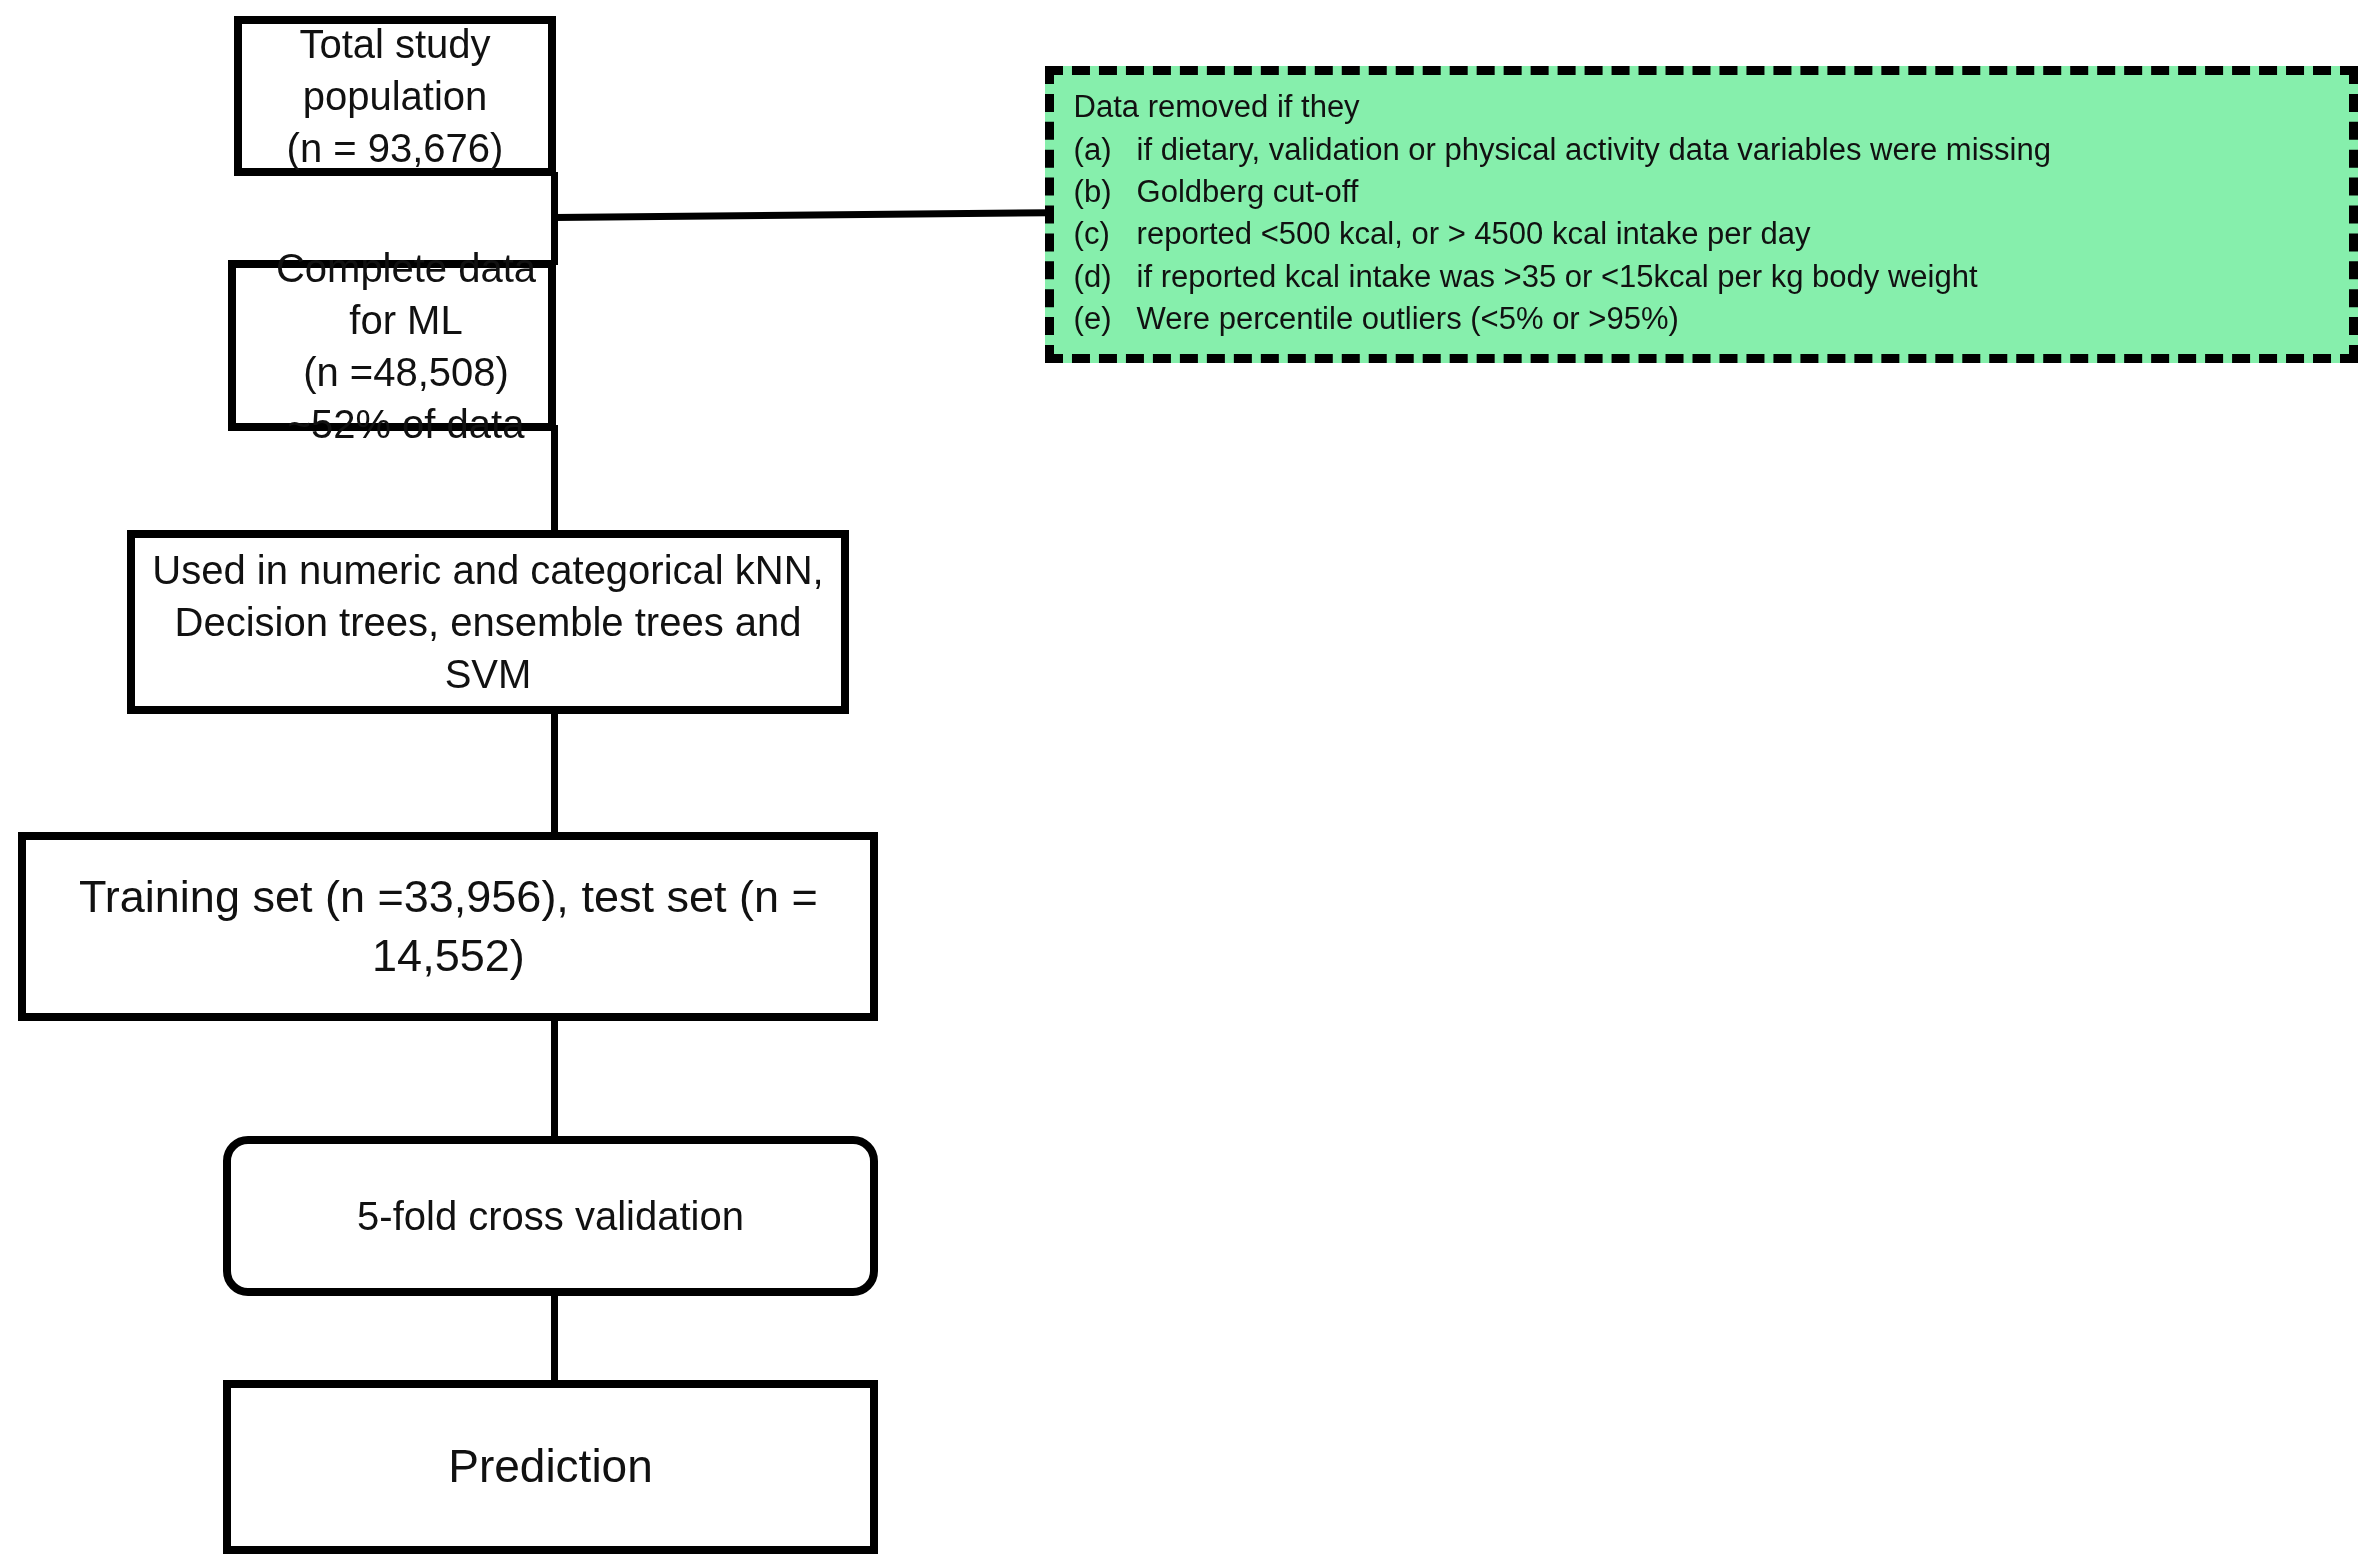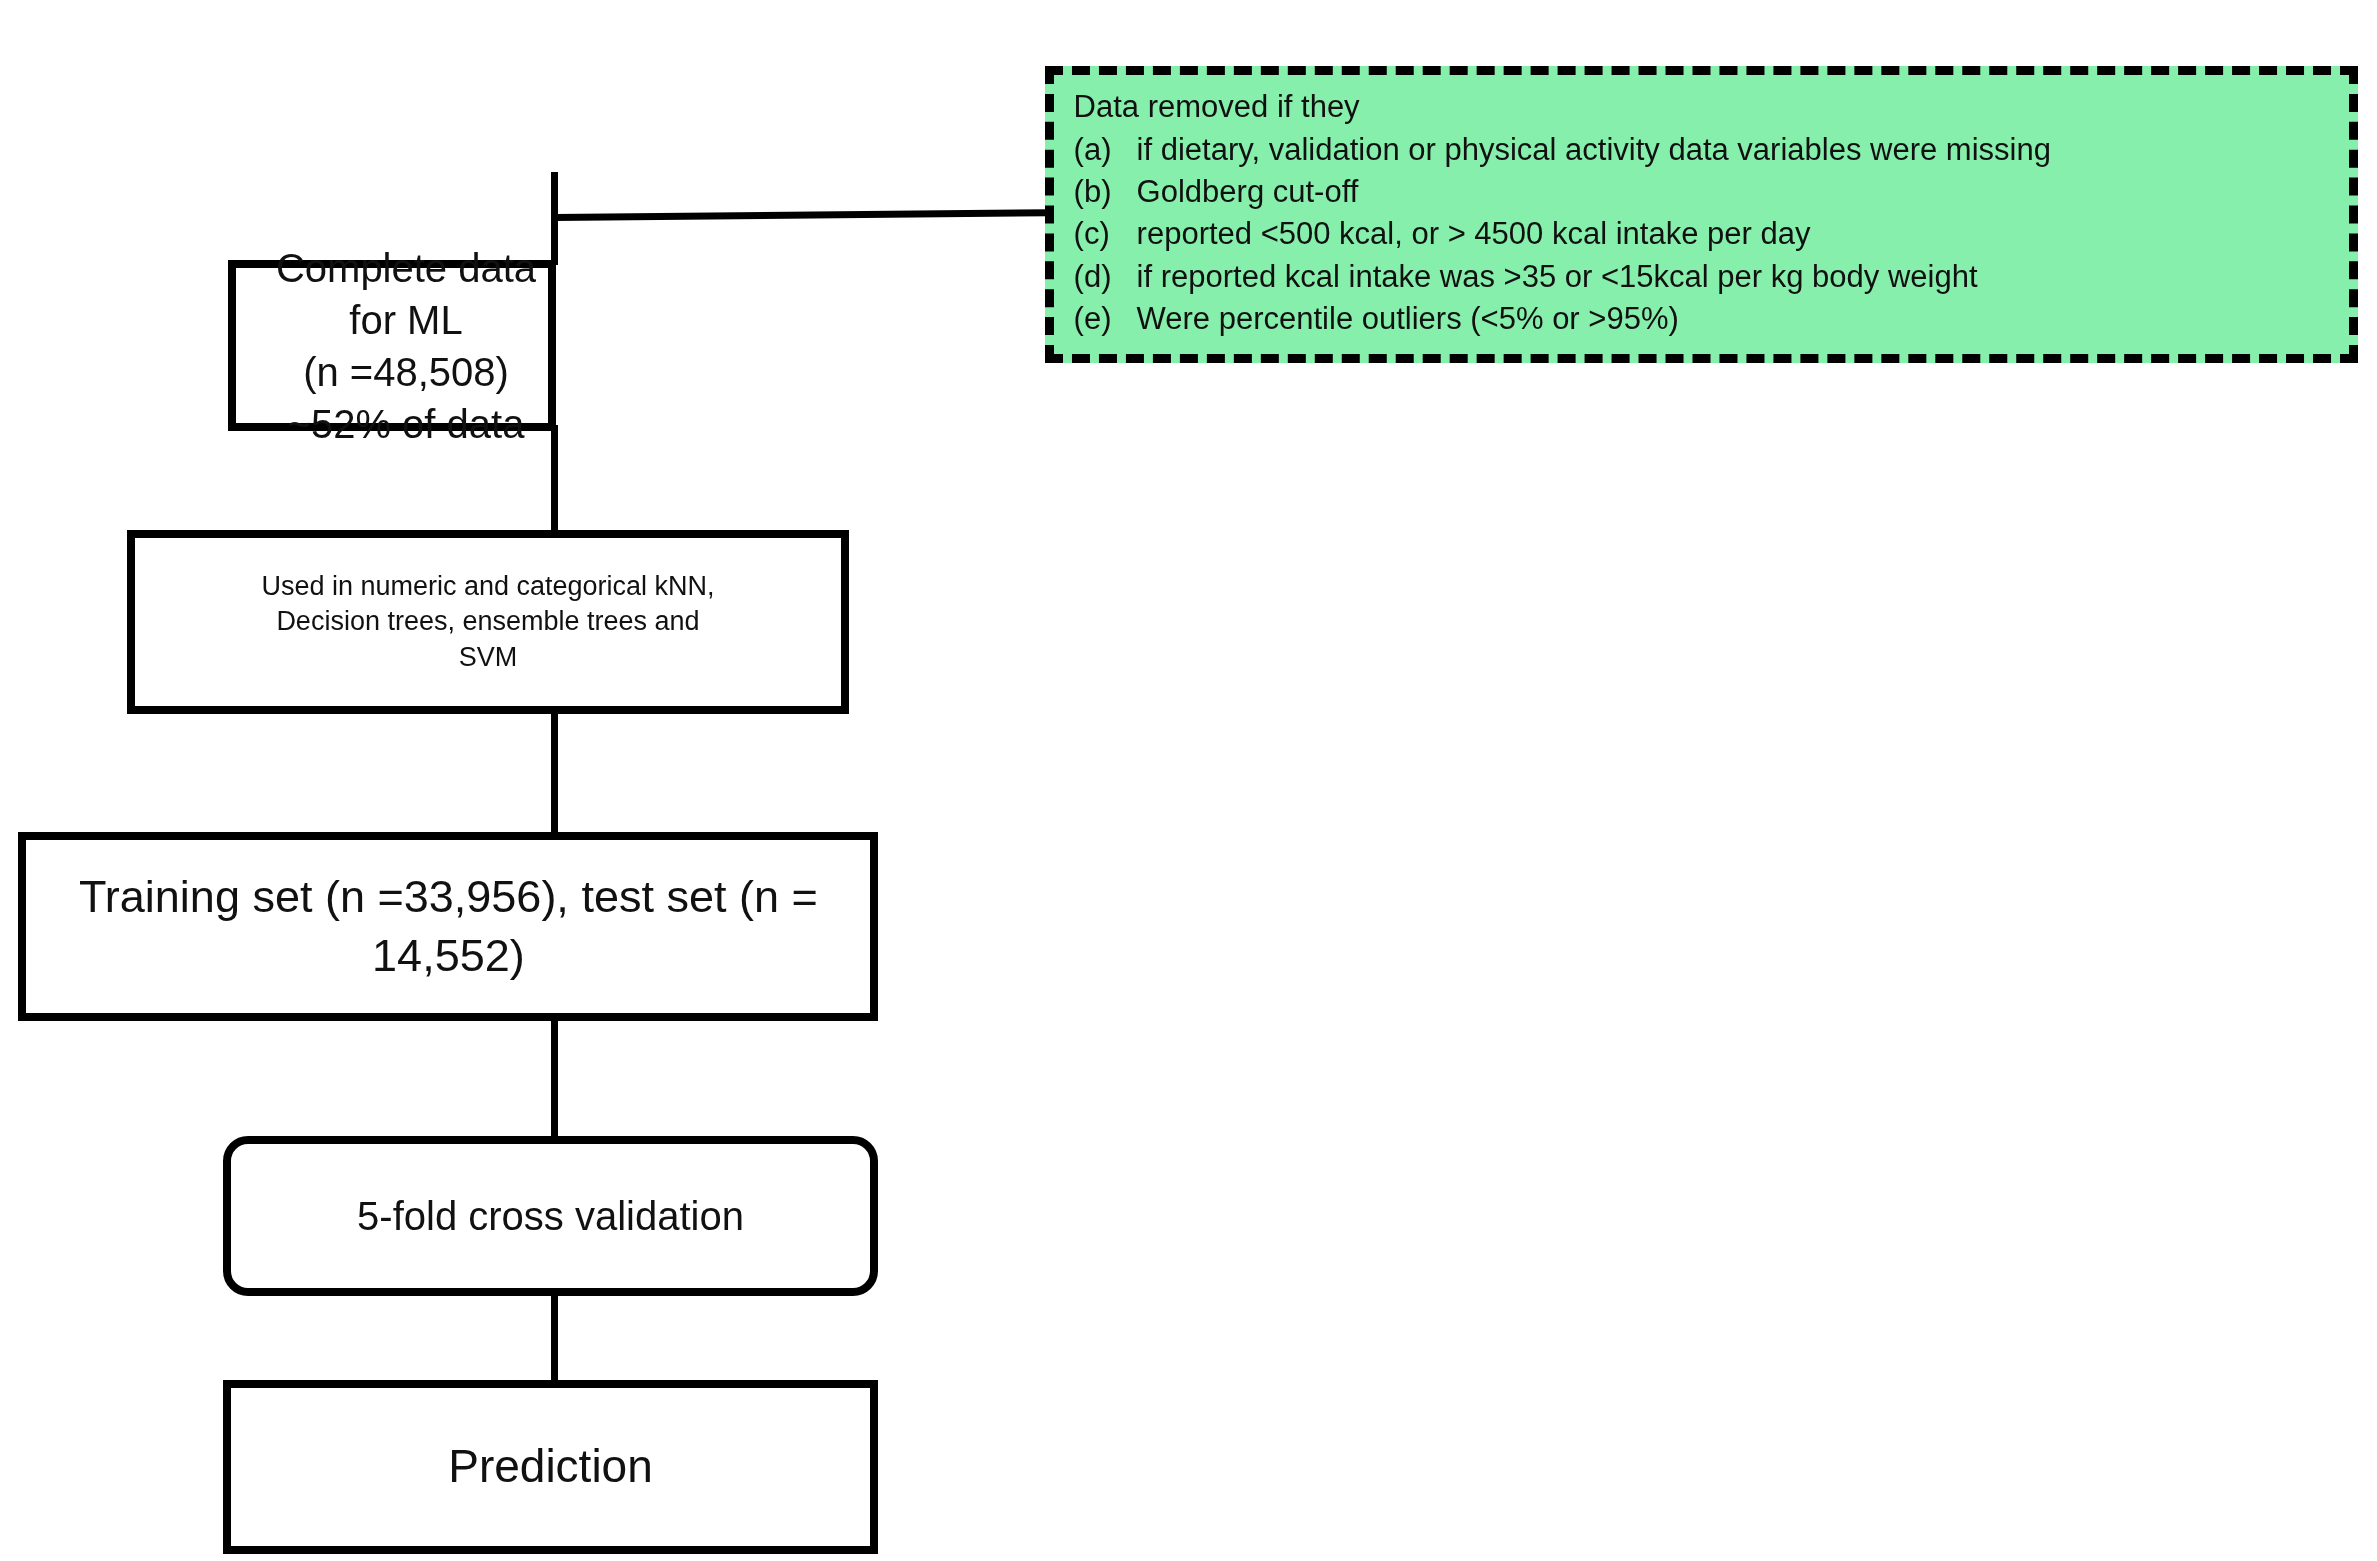--- a/index.html
+++ b/index.html
@@ -36,21 +36,21 @@
   .node .node-text {
     display: block;
     width: 100%;
     padding: 0 9.2px;
     white-space: pre-line;
   }
 
   
   #node-total      { left: 234px;  top: 16.4px;   width: 322px;  height: 160px; font-size: 40px; }
   #node-complete   { left: 228px;  top: 260px;  width: 328px;  height: 171px; font-size: 40px; padding-left: 28px; }
-  #node-models     { left: 127px;  top: 530px;  width: 722px; height: 184px; font-size: 27px; }
+  #node-models     { left: 127px;  top: 530px;  width: 722px; height: 184px; font-size: 40px; }
   #node-split      { left: 18.4px;   top: 832px; width: 860px; height: 189px; font-size: 45px; }
   #node-cv         { left: 223px;  top: 1136px; width: 655px;  height: 160px; font-size: 40px; border-radius: 25px; }
   #node-prediction { left: 223px;  top: 1380px; width: 655px;  height: 174px; font-size: 46px; }
 
   
   #panel-exclusions {
     position: absolute;
     left: 1045px;
     top: 66px;
     width: 1313px;
@@ -113,20 +113,24 @@
   <div class="conn-branch" style="left:555px; top:214px; width:494px; transform: rotate(-0.55deg);"></div>
 
   <div class="conn conn-v" style="left:551px; top:425px; height:110px;"></div>
 
   <div class="conn conn-v" style="left:551px; top:710px; height:127px;"></div>
 
   <div class="conn conn-v" style="left:551px; top:1015px; height:125px;"></div>
 
   <div class="conn conn-v" style="left:551px; top:1290px; height:96px;"></div>
 
+  <div class="node" id="node-total">
+    <span class="node-text">Total study population
+(n = 93,676)</span>
+  </div>
 
   <div class="node" id="node-complete">
     <span class="node-text">Complete data for ML
 (n =48,508) ~52% of data</span>
   </div>
 
   <div class="node" id="node-models">
     <span class="node-text">Used in numeric and categorical kNN,
 Decision trees, ensemble trees and
 SVM</span>

